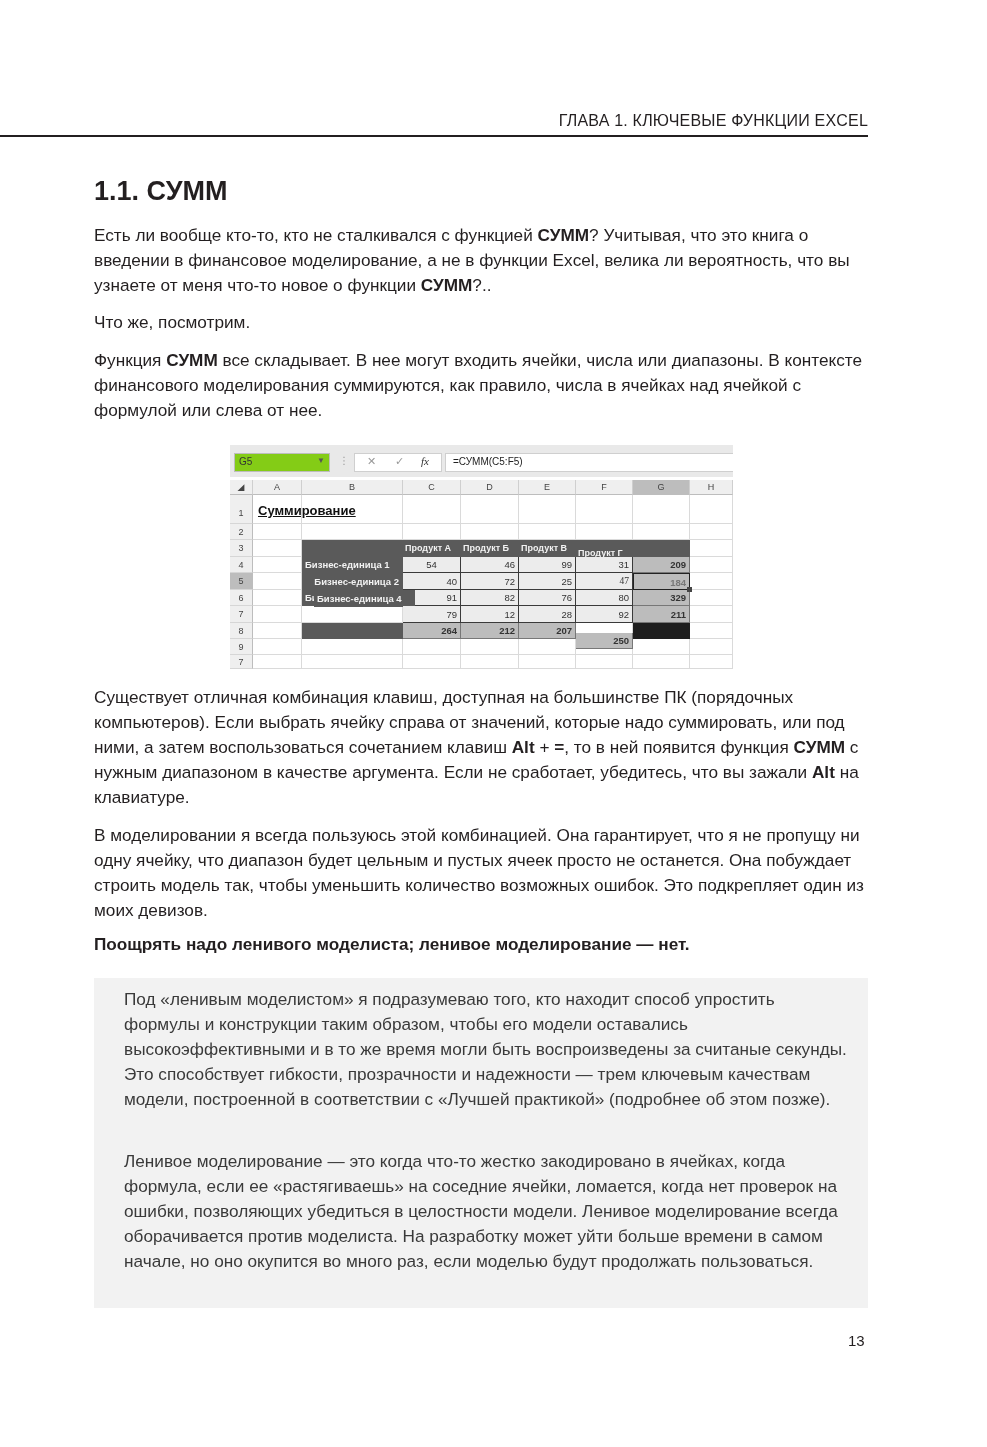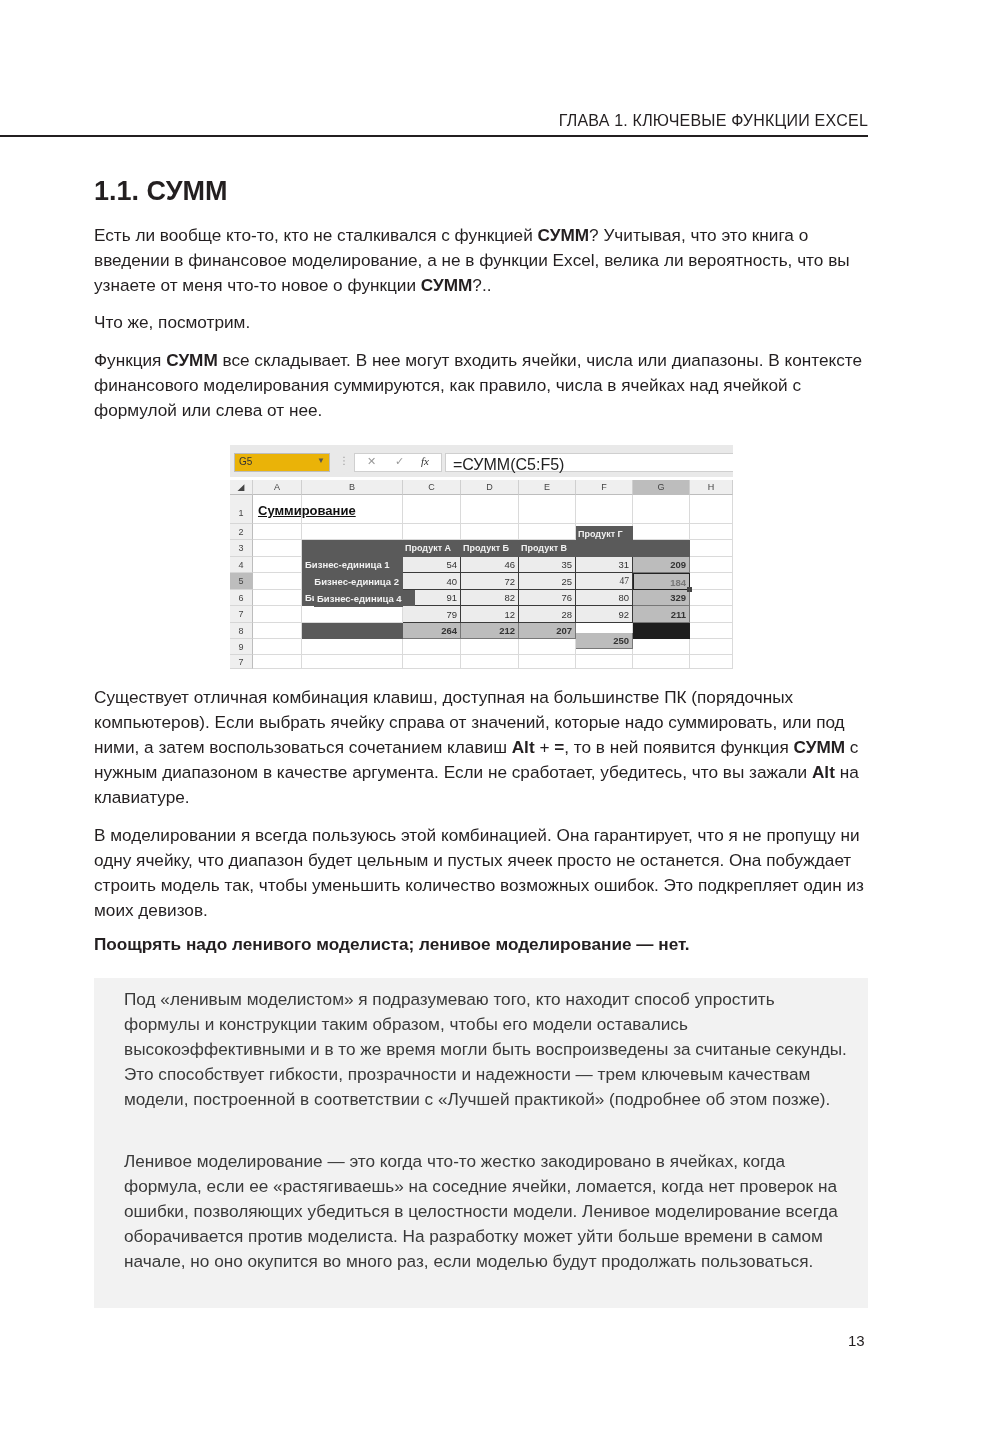--- a/index.html
+++ b/index.html
@@ -13,28 +13,28 @@
   .para b { font-weight: bold; }
   .motto { position: absolute; left: 94px; top: 934px; margin: 0; font-size: 17.2px; font-weight: bold; }
   .sidebar { position: absolute; left: 94px; top: 978px; width: 774px; height: 330px; background: #f2f2f2; }
   .sidebar .sp { position: absolute; left: 30px; width: 725px; margin: 0; font-size: 17.2px; line-height: 25px; color: #3a3a3a; }
   .page-number { position: absolute; left: 848px; top: 1332px; font-size: 15px; }
 
   
   .xl { position: absolute; left: 230px; top: 445px; width: 503px; height: 224px; background: #fff;
         font-family: "Liberation Sans", sans-serif; font-size: 10px; color: #333; overflow: hidden; }
   .fbar { position: absolute; left: 0; top: 0; width: 503px; height: 32px; background: #e9e9e9; }
-  .namebox { position: absolute; left: 4px; top: 8px; width: 94px; height: 17px; background: #eab308; border: 1px solid #bdbdbd; }
+  .namebox { position: absolute; left: 4px; top: 8px; width: 94px; height: 17px; background: #84cc16; border: 1px solid #bdbdbd; }
   .namebox span.v { position: absolute; left: 4px; top: 2px; font-size: 10px; }
   .namebox span.dd { position: absolute; right: 4px; top: 2px; font-size: 8px; color: #555; }
   .fdots { position: absolute; left: 109px; top: 10px; color: #999; font-size: 10px; }
   .fbtns { position: absolute; left: 124px; top: 8px; width: 86px; height: 17px; background: #fff; border: 1px solid #cfcfcf; }
   .fbtns span { position: absolute; top: 1px; font-size: 11px; color: #999; }
   .fx { position: absolute; left: 215px; top: 8px; width: 288px; height: 17px; background: #fff; border: 1px solid #cfcfcf; }
-  .fx span { position: absolute; left: 7px; top: 2px; font-size: 16px; color: #222; }
+  .fx span { position: absolute; left: 7px; top: 2px; font-size: 10px; color: #222; }
   .colhdr { position: absolute; top: 35px; height: 15px; background: #efefef; border-right: 1px solid #cfcfcf;
             border-bottom: 1px solid #bdbdbd; text-align: center; font-size: 9px; line-height: 15px; color: #444; box-sizing: border-box; }
   .colhdr.sel { background: #bdbdbd; }
   .rowhdr { position: absolute; left: 0; width: 23px; background: #efefef; border-right: 1px solid #bdbdbd;
             border-bottom: 1px solid #d6d6d6; font-size: 9px; text-align: center; color: #444; box-sizing: border-box; }
   .rowhdr.sel { background: #bdbdbd; }
   .cell { position: absolute; box-sizing: border-box; border-right: 1px solid #dadada; border-bottom: 1px solid #dadada;
           font-size: 9.5px; padding: 0 3px; white-space: nowrap; overflow: hidden; }
   .cell.dark { background: #5a5a5a; color: #f2f2f2; border-color: #5a5a5a; font-weight: bold; }
   .cell.val { background: #ececec; text-align: right; border-right: 1px solid #3a3a3a; border-bottom: 1px solid #3a3a3a; }
@@ -170,26 +170,26 @@
       <div class="cell" style="left: 231px; top: 210px; width: 58px; height: 14px; line-height: 14px;"></div>
       <div class="cell" style="left: 289px; top: 210px; width: 57px; height: 14px; line-height: 14px;"></div>
       <div class="cell" style="left: 346px; top: 210px; width: 57px; height: 14px; line-height: 14px;"></div>
       <div class="cell" style="left: 403px; top: 210px; width: 57px; height: 14px; line-height: 14px;"></div>
       <div class="cell" style="left: 460px; top: 210px; width: 43px; height: 14px; line-height: 14px;"></div>
       <div class="cell title-cell" style="left: 25px; top: 58px; width: 150px; height: 20px; background: transparent;">Суммирование</div>
       <div class="cell dark" style="left: 72px; top: 95px; width: 331px; height: 17px;"></div>
       <div class="cell dark" style="left: 173px; top: 95px; width: 58px; height: 17px; line-height: 17px; padding: 0px 2px; font-size: 9px;">Продукт А</div>
       <div class="cell dark" style="left: 231px; top: 95px; width: 58px; height: 17px; line-height: 17px; padding: 0px 2px; font-size: 9px;">Продукт Б</div>
       <div class="cell dark" style="left: 289px; top: 95px; width: 57px; height: 17px; line-height: 17px; padding: 0px 2px; font-size: 9px;">Продукт В</div>
-      <div class="cell dark" style="left: 346px; top: 81px; width: 57px; height: 17px; line-height: 17px; padding: 0px 2px; font-size: 9px;">Продукт Г</div>
+      <div class="cell dark" style="left: 346px; top: 100px; width: 57px; height: 17px; line-height: 17px; padding: 0px 2px; font-size: 9px;">Продукт Г</div>
       <div class="cell dark" style="left: 403px; top: 95px; width: 57px; height: 17px;"></div>
       <div class="cell dark" style="left: 72px; top: 112px; width: 101px; height: 16px; line-height: 16px;">Бизнес-единица 1</div>
-      <div class="cell val" style="left: 173px; top: 112px; width: 58px; height: 16px; line-height: 16px;">54</div>
+      <div class="cell val" style="left: 173px; top: 112px; width: 58px; height: 16px; line-height: 16px; text-align: center;">54</div>
       <div class="cell val" style="left: 231px; top: 112px; width: 58px; height: 16px; line-height: 16px;">46</div>
-      <div class="cell val" style="left: 289px; top: 112px; width: 57px; height: 16px; line-height: 16px;">35</div>
+      <div class="cell val" style="left: 289px; top: 112px; width: 57px; height: 16px; line-height: 16px;">99</div>
       <div class="cell val" style="left: 346px; top: 112px; width: 57px; height: 16px; line-height: 16px; text-align: right;">31</div>
       <div class="cell tot" style="left: 403px; top: 112px; width: 57px; height: 16px; line-height: 16px;">209</div>
       <div class="cell dark" style="left: 72px; top: 128px; width: 101px; height: 17px; line-height: 17px; text-align: right;">Бизнес-единица 2</div>
       <div class="cell val" style="left: 173px; top: 128px; width: 58px; height: 17px; line-height: 17px;">40</div>
       <div class="cell val" style="left: 231px; top: 128px; width: 58px; height: 17px; line-height: 17px;">72</div>
       <div class="cell val" style="left: 289px; top: 128px; width: 57px; height: 17px; line-height: 17px;">25</div>
       <div class="cell val" style="left: 346px; top: 128px; width: 57px; height: 17px; line-height: 17px; font-family: Liberation Serif, serif;">47</div>
       <div class="cell tot active" style="left: 403px; top: 128px; width: 57px; height: 17px; line-height: 17px;">184</div>
       <div class="cell dark" style="left: 72px; top: 145px; width: 101px; height: 16px; line-height: 16px;">Бизнес-единица 3</div>
       <div class="cell val" style="left: 173px; top: 145px; width: 58px; height: 16px; line-height: 16px;">91</div>

